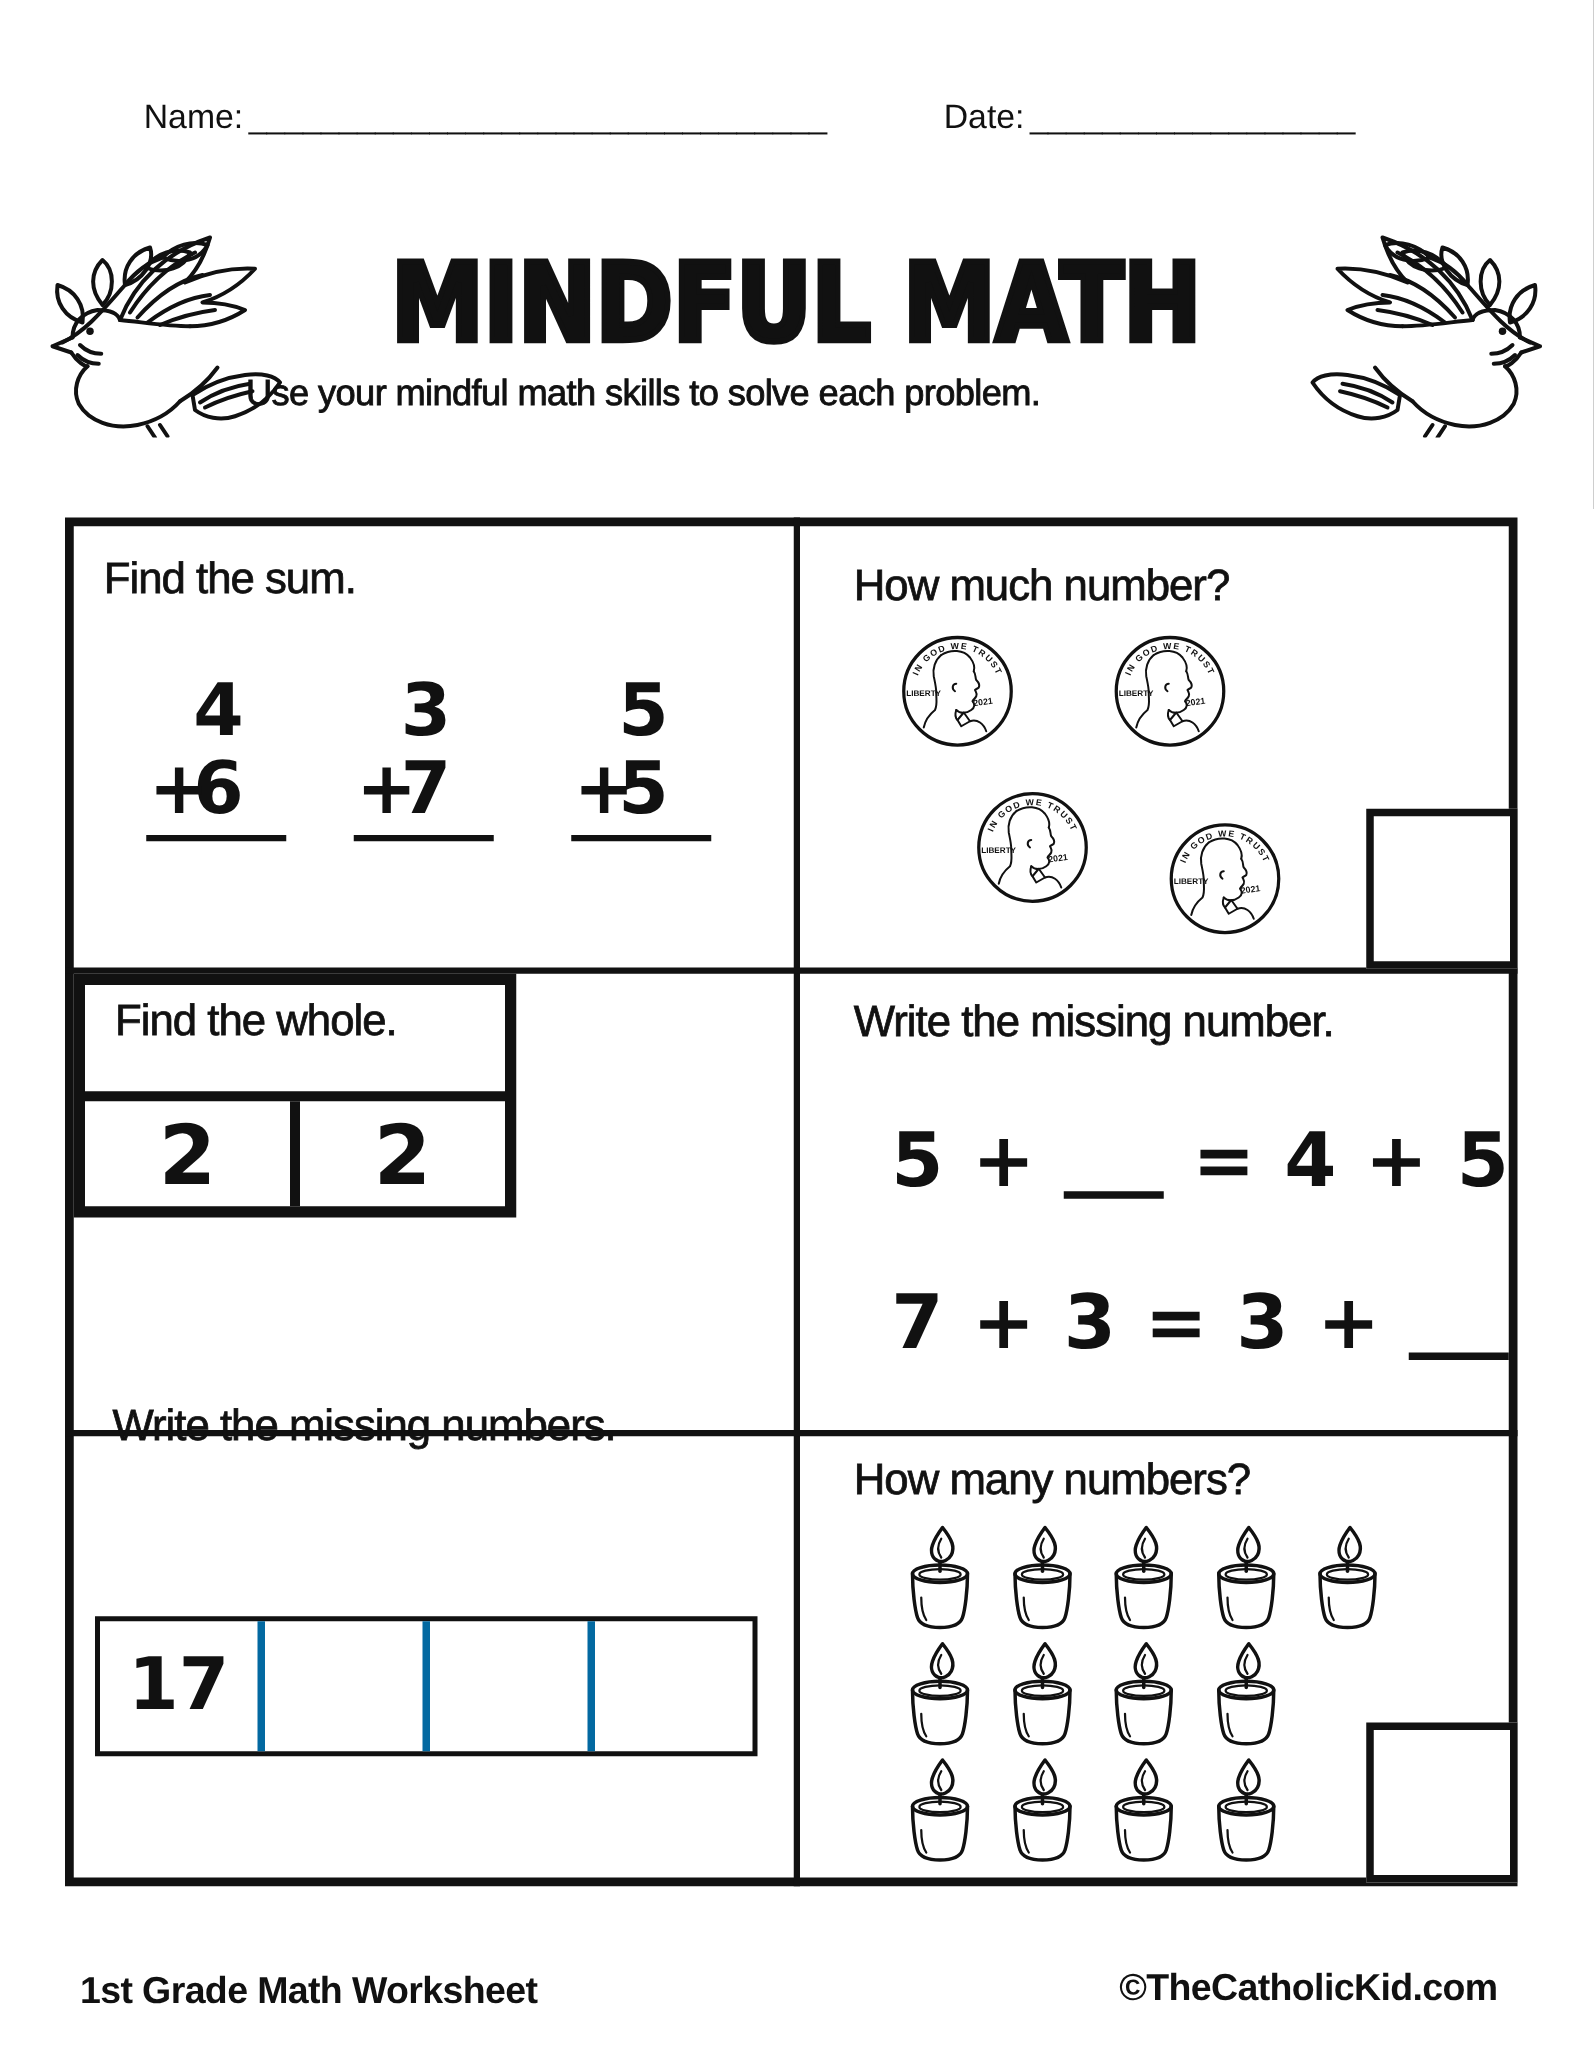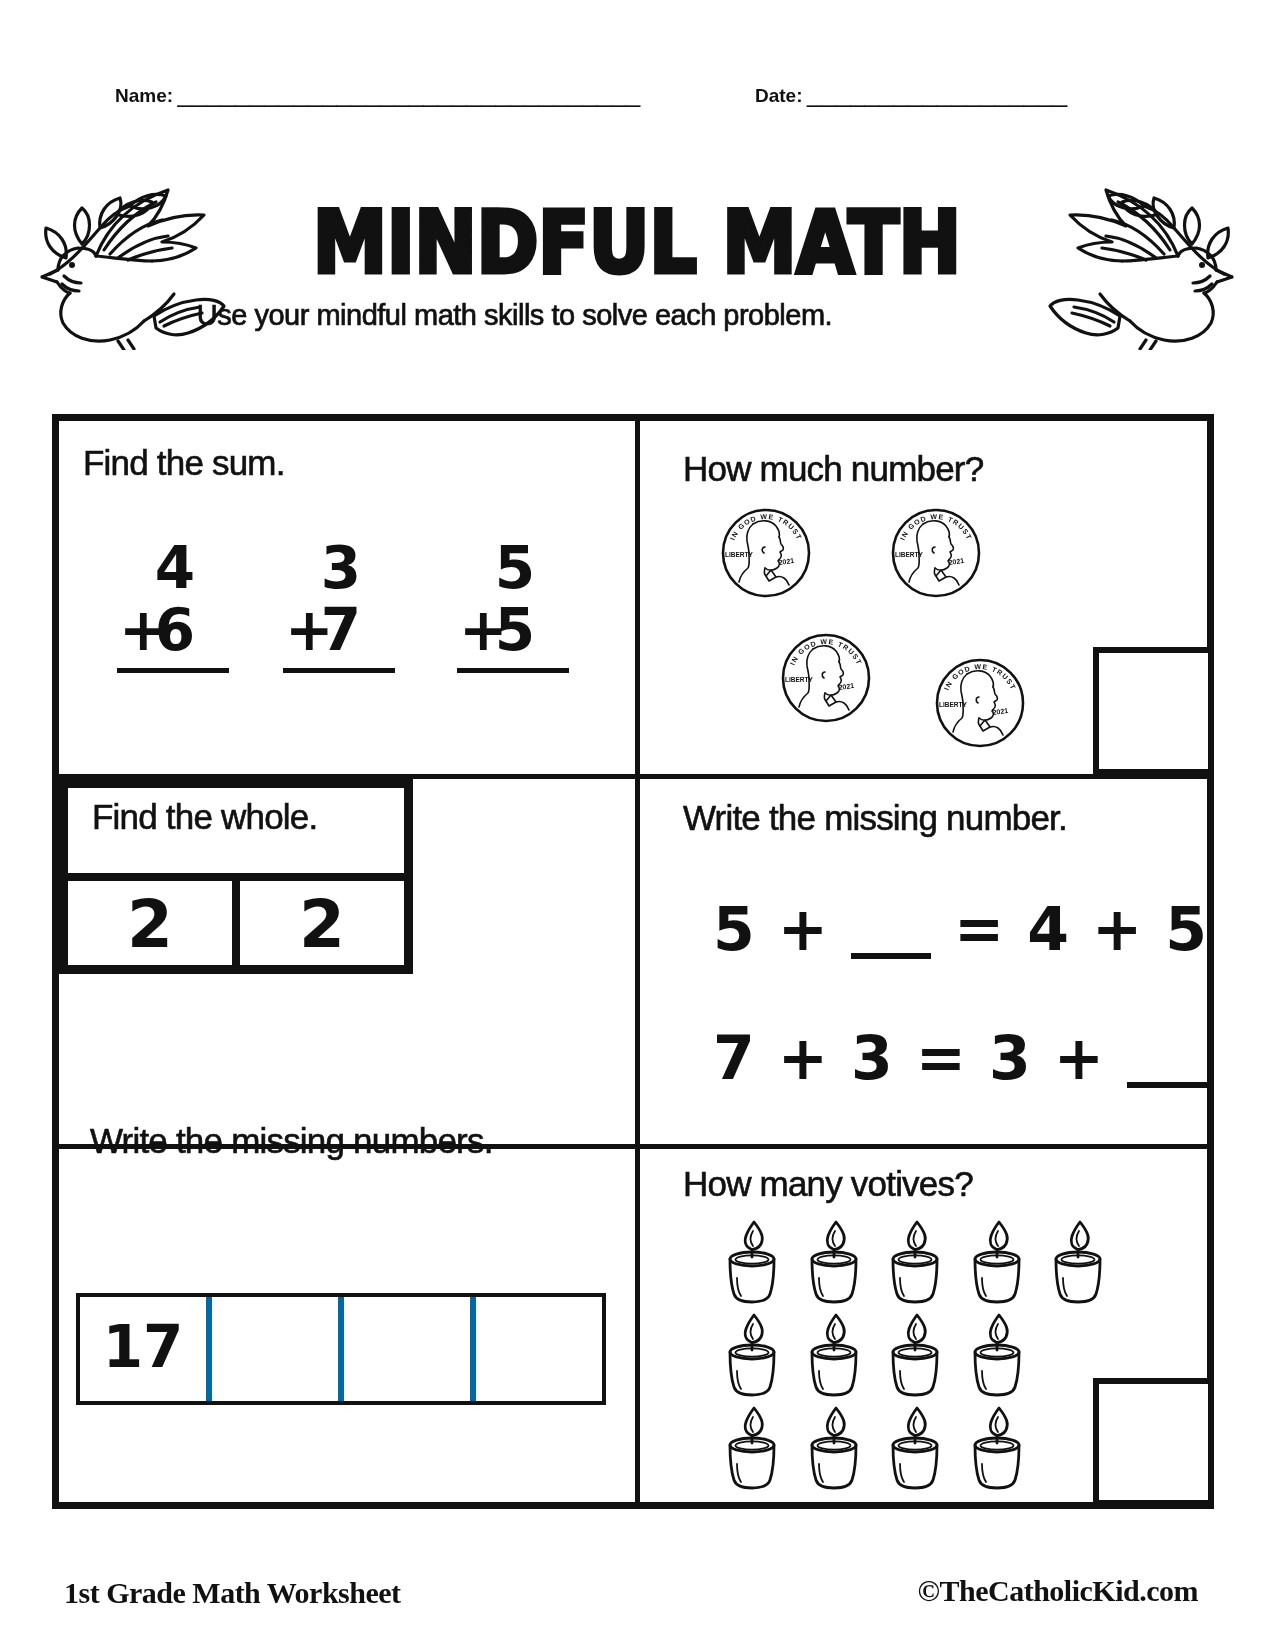--- a/index.html
+++ b/index.html
@@ -2,21 +2,21 @@
 <html><head>
 <meta charset="utf-8">
 <style>
   html,body{margin:0;padding:0;background:#888;}
   .page{position:relative;width:1275px;height:1650px;background:#fff;color:#111;
         font-family:"Liberation Sans",sans-serif;overflow:hidden;margin:0 auto;}
   .abs{position:absolute;}
   .nowrap{white-space:nowrap;}
 
   
-  .hfield{font-weight:bold;font-size:19px;}
+  .hfield{font-weight:normal;font-size:27px;}
   .hline{font-weight:normal;font-size:26px;letter-spacing:0;}
 
   
   .subtitle{top:299px;left:0;width:1029px;text-align:center;font-size:29px;
             letter-spacing:-0.5px;-webkit-text-stroke:0.7px #111;}
 
   
   .grid{left:52px;top:414px;width:1162px;height:1095px;border:7px solid #111;box-sizing:border-box;}
   .vline{left:635px;top:414px;width:5px;height:1095px;background:#111;}
   .hline1{left:52px;top:774px;width:1162px;height:5px;background:#111;}
@@ -51,21 +51,21 @@
          border:4px solid #111;box-sizing:border-box;display:flex;}
   .strip .scell{flex:1;border-right:6px solid #0369a1;text-align:center;
                 font:bold 58px/100px "DejaVu Sans",sans-serif;}
   .strip .scell:last-child{border-right:none;}
 
   
   .ansbox{position:absolute;width:121px;height:128px;border:6px solid #111;
           box-sizing:border-box;background:#fff;}
 
   
-  .footer{font-weight:bold;font-size:30px;letter-spacing:-0.5px;font-family:Liberation Serif, serif;}
+  .footer{font-weight:bold;font-size:30px;letter-spacing:-0.5px;}
 </style>
 </head>
 <body>
 
 <div class="page">
 
   <div class="abs nowrap" style="left:115px;top:78px;">
     <span class="hfield">Name:</span>
     <span class="hline">________________________________</span>
   </div>
@@ -278,21 +278,21 @@
     <div class="instr" style="left:31px;top:12px;">Write the missing numbers.</div>
     <div class="strip">
       <div class="scell">17</div>
       <div class="scell"></div>
       <div class="scell"></div>
       <div class="scell"></div>
     </div>
   </div>
 
   <div class="cell" id="votives-cell" style="left:640px;top:1149px;width:567px;height:358px;">
-    <div class="instr" style="left:43px;top:15px;">How many votives?</div>
+    <div class="instr" style="left:43px;top:15px;">How many numbers?</div>
     <div class="ansbox" style="left:453px;top:229px;"></div>
     <div id="candles">
         <div class="abs" style="left: 80px; top: 71px;"><svg width="64" height="86" viewBox="0 0 64 86">
             <g stroke="#111" stroke-width="2.8" fill="none" stroke-linecap="round" stroke-linejoin="round">
               <path d="M34,2 C42,12 44,18 41,24 C39,28 34,30 31,29 C26,27 24,22 26,16 C28,10 31,6 34,2 Z"></path>
               <path d="M33,11 Q28,19 33,26" stroke-width="1.8"></path>
               <path d="M32,30 L32,37"></path>
               <ellipse cx="32" cy="39" rx="22" ry="7"></ellipse>
               <ellipse cx="32" cy="39.5" rx="16.5" ry="4.2" stroke-width="1.8"></ellipse>
               <path d="M10,39 C10,53 12,68 14,74 C16,80 23,82 32,82 C41,82 48,80 50,74 C52,68 54,53 54,39"></path>

